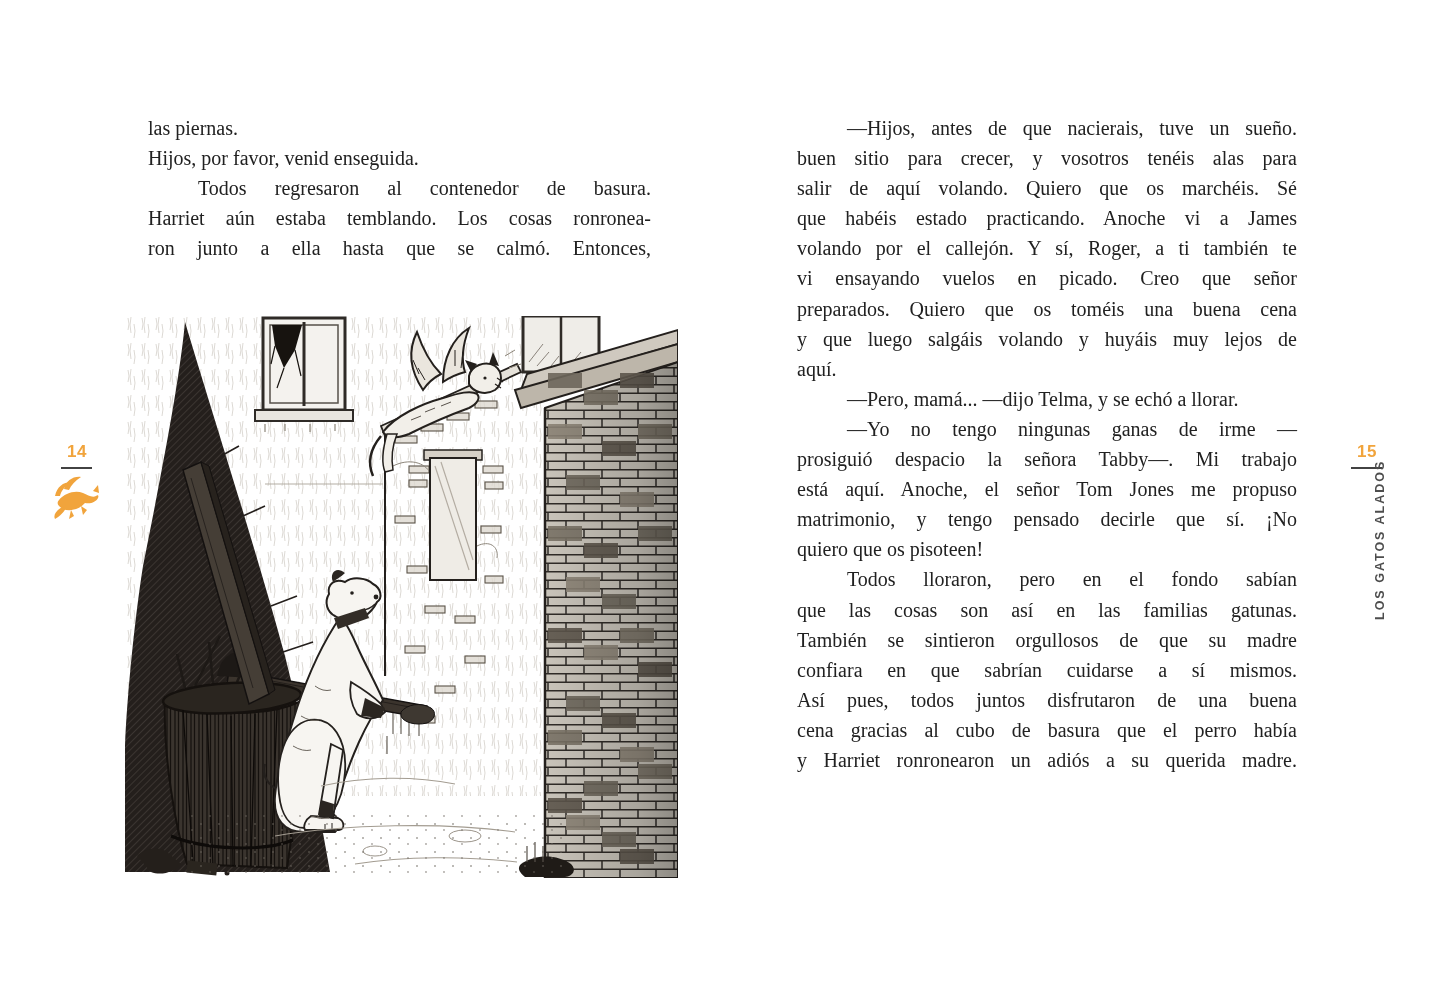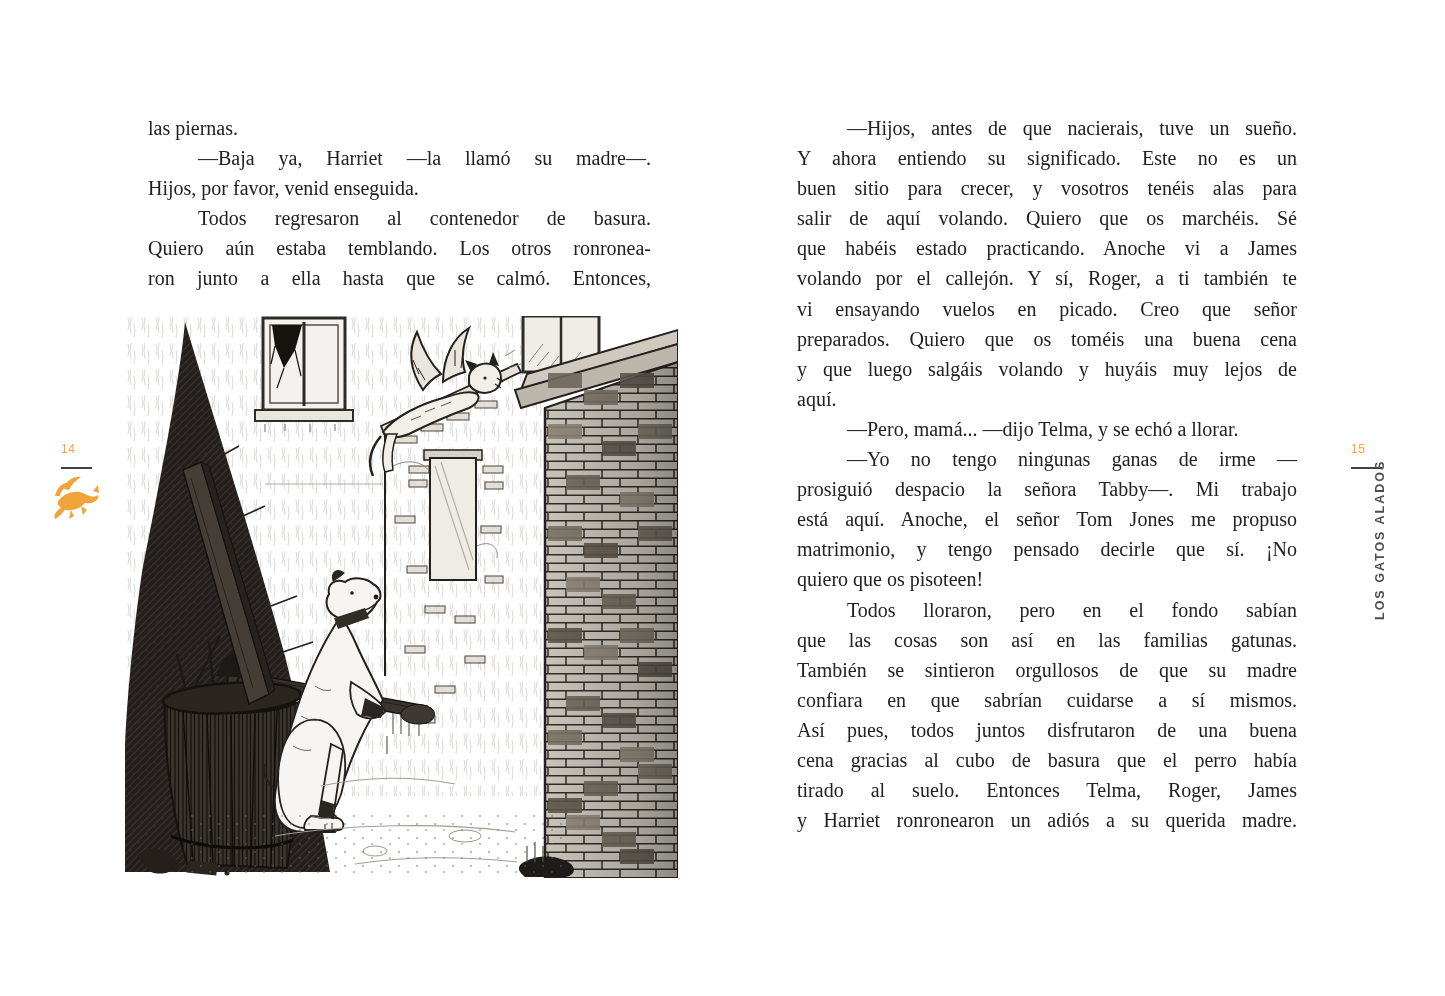--- a/index.html
+++ b/index.html
@@ -8,23 +8,23 @@
           font-family:"Liberation Serif","DejaVu Serif",serif;}
   
   .textcol{position:absolute;top:113px;color:var(--ink,#212121);
            font-size:20px;line-height:30.1px;}
   .left-col{left:148px;width:503px;}
   .right-col{left:797px;width:500px;}
   .ln{display:block;}
   .ln.just{text-align:justify;text-align-last:justify;}
   .ln.indent{text-indent:50px;}
   
-  .folio{position:absolute;width:32px;text-align:left;
-         font-family:"Liberation Sans",sans-serif;font-weight:normal;
-         font-size:12px;color:var(--accent,#F1A43C);letter-spacing:.5px;}
+  .folio{position:absolute;width:32px;text-align:center;
+         font-family:"Liberation Sans",sans-serif;font-weight:bold;
+         font-size:17px;color:var(--accent,#F1A43C);letter-spacing:.5px;}
   .folio-left{left:61px;top:442px;}
   .folio-right{left:1351px;top:442px;}
   .folio-rule{position:absolute;width:31px;height:2px;background:var(--rule,#424242);}
   .rule-left{left:61px;top:467px;}
   .rule-right{left:1351px;top:467px;}
   
   .catwings{position:absolute;left:52px;top:474px;width:50px;height:50px;}
   
   .spine-wrap{position:absolute;left:1349px;top:480px;width:36px;height:142px;}
   .spine-text{position:absolute;left:24px;top:140px;transform:rotate(-90deg);
@@ -35,52 +35,49 @@
   .illus{position:absolute;left:125px;top:316px;width:553px;height:562px;}
 </style>
 </head>
 <body>
 
 <div class="spread">
 
   <div class="textcol left-col">
 
   <span class="ln">las piernas.</span>
-      <span class="ln indent just">—Baja ya, Harriet —la llamó su madre—.</span>
       <span class="ln">Hijos, por favor, venid enseguida.</span>
       <span class="ln indent just">Todos regresaron al contenedor de basura.</span>
-      <span class="ln just">Quiero aún estaba temblando. Los otros ronronea-</span>
+      <span class="ln just">Harriet aún estaba temblando. Los cosas ronronea-</span>
       <span class="ln just">ron junto a ella hasta que se calmó. Entonces,</span>
     </div>
 
   <div class="textcol right-col">
 
       <span class="ln indent just">—Hijos, antes de que nacierais, tuve un sueño.</span>
-      <span class="ln just">Y ahora entiendo su significado. Este no es un</span>
       <span class="ln just">buen sitio para crecer, y vosotros tenéis alas para</span>
       <span class="ln just">salir de aquí volando. Quiero que os marchéis. Sé</span>
       <span class="ln just">que habéis estado practicando. Anoche vi a James</span>
       <span class="ln just">volando por el callejón. Y sí, Roger, a ti también te</span>
       <span class="ln just">vi ensayando vuelos en picado. Creo que señor</span>
       <span class="ln just">preparados. Quiero que os toméis una buena cena</span>
       <span class="ln just">y que luego salgáis volando y huyáis muy lejos de</span>
       <span class="ln">aquí.</span>
       <span class="ln indent">—Pero, mamá... —dijo Telma, y se echó a llorar.</span>
       <span class="ln indent just">—Yo no tengo ningunas ganas de irme —</span>
       <span class="ln just">prosiguió despacio la señora Tabby—. Mi trabajo</span>
       <span class="ln just">está aquí. Anoche, el señor Tom Jones me propuso</span>
       <span class="ln just">matrimonio, y tengo pensado decirle que sí. ¡No</span>
       <span class="ln">quiero que os pisoteen!</span>
       <span class="ln indent just">Todos lloraron, pero en el fondo sabían</span>
       <span class="ln just">que las cosas son así en las familias gatunas.</span>
       <span class="ln just">También se sintieron orgullosos de que su madre</span>
       <span class="ln just">confiara en que sabrían cuidarse a sí mismos.</span>
       <span class="ln just">Así pues, todos juntos disfrutaron de una buena</span>
       <span class="ln just">cena gracias al cubo de basura que el perro había</span>
-      <span class="ln just">tirado al suelo. Entonces Telma, Roger, James</span>
       <span class="ln just">y Harriet ronronearon un adiós a su querida madre.</span>
     </div>
 
   <div class="folio folio-left">14</div>
   <div class="folio-rule rule-left"></div>
 
   <svg class="catwings" viewBox="0 0 50 50">
     <g fill="#F1A43C">
       <path d="M12 15 C14 7 21 2 29 3 C23 7 19 11 17 16 Z"></path>
       <path d="M3 22 C5 13 11 8 19 8 C13 12 9 17 8 22 Z"></path>

